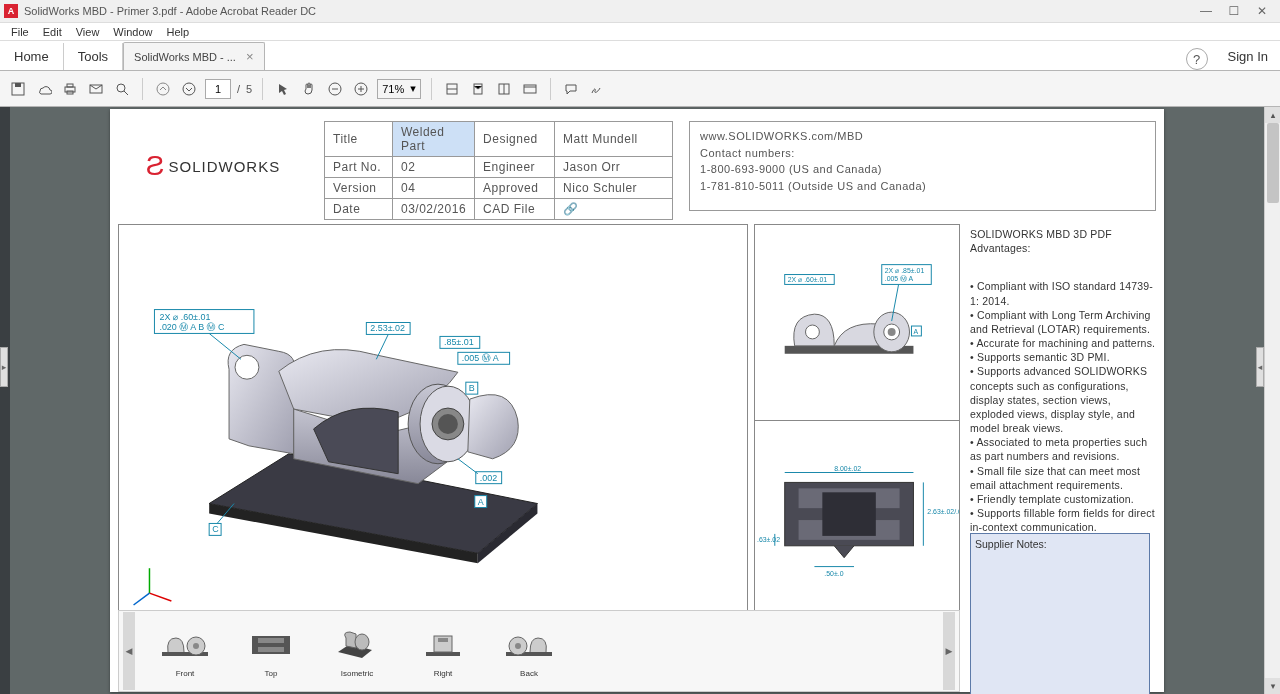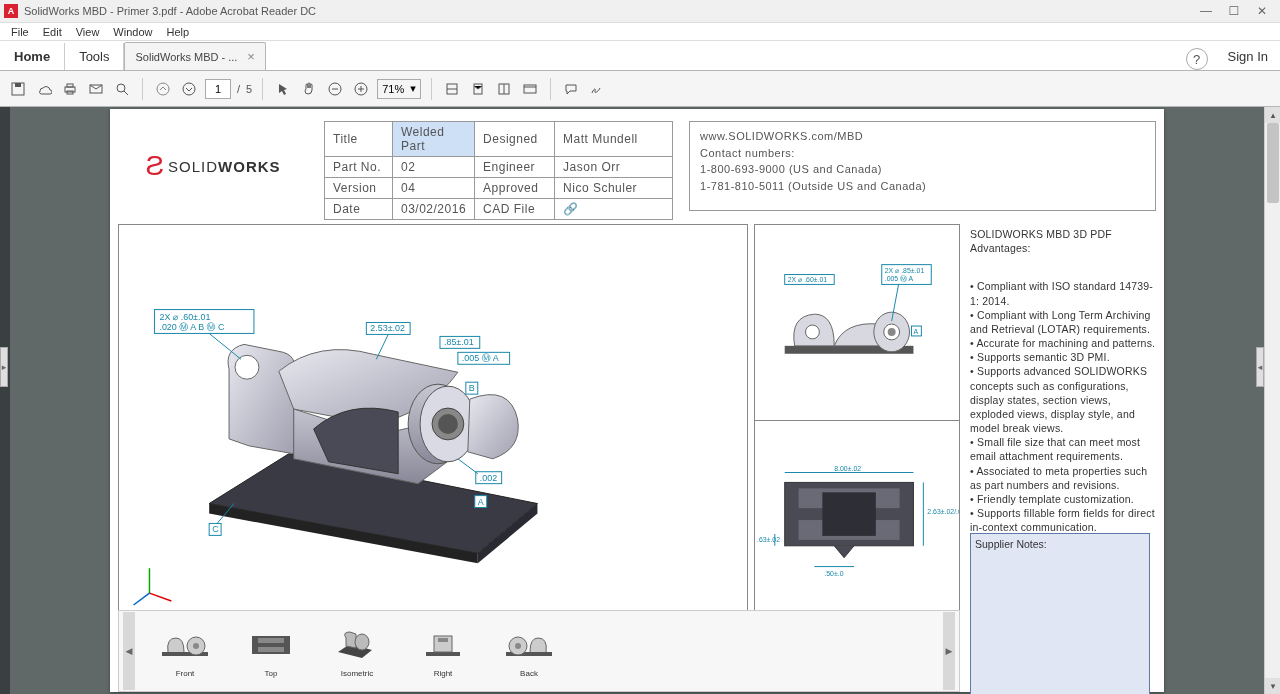--- a/index.html
+++ b/index.html
@@ -5,21 +5,21 @@
 *{box-sizing:border-box;margin:0;padding:0;font-family:"Segoe UI",Arial,sans-serif}
 html,body{width:1280px;height:694px;overflow:hidden;background:#fff}
 .titlebar{height:23px;background:#f0f0f0;display:flex;align-items:center;padding:0 4px;font-size:11px;color:#555;border-bottom:1px solid #ddd}
 .titlebar .icon{width:14px;height:14px;background:#d92231;margin-right:6px;display:inline-flex;align-items:center;justify-content:center;color:#fff;font-size:9px;font-weight:bold}
 .titlebar .spacer{flex:1}
 .titlebar .winbtn{width:28px;height:20px;display:inline-flex;align-items:center;justify-content:center;color:#666;font-size:12px;cursor:pointer}
 .menubar{height:18px;display:flex;align-items:center;padding:0 4px;font-size:11px;color:#333;border-bottom:1px solid #ddd}
 .menubar .mitem{padding:0 7px;cursor:pointer}
 .tabsrow{height:30px;display:flex;align-items:flex-end;background:#fff;border-bottom:1px solid #b5b5b5}
 .tabsrow .tabbtn{padding:6px 14px;font-size:13px;color:#333;border:none;background:none;cursor:pointer;border-right:1px solid #ccc}
-.tabsrow .tabbtn.bold{font-weight:bold}
+.tabsrow .tabbtn.bold{font-weight:normal}
 .tabsrow .doctab{padding:6px 10px;font-size:11px;color:#444;border:1px solid #b5b5b5;border-bottom:none;background:#f4f4f4;display:flex;align-items:center;gap:10px;border-radius:2px 2px 0 0}
 .tabsrow .doctab .close{color:#888;cursor:pointer;font-size:13px}
 .tabsrow .spacer{flex:1}
 .tabsrow .signin{padding:6px 12px;font-size:13px;color:#333;cursor:pointer}
 .tabsrow .help{width:22px;height:22px;border:1px solid #aaa;border-radius:50%;display:inline-flex;align-items:center;justify-content:center;margin-right:8px;font-size:13px;color:#555;cursor:pointer}
 .toolbar{height:36px;background:#f5f5f5;border-bottom:1px solid #b5b5b5;display:flex;align-items:center;padding:0 8px;gap:6px}
 .toolbar .tbtn{width:20px;height:20px;display:inline-flex;align-items:center;justify-content:center;color:#555;cursor:pointer}
 .toolbar .sep{width:1px;height:22px;background:#ccc;margin:0 4px}
 .toolbar .pagein{width:26px;height:20px;border:1px solid #aaa;font-size:11px;text-align:center}
 .toolbar .pagelbl{font-size:11px;color:#555}
@@ -30,21 +30,21 @@
 .scrollbar .arrow{width:16px;height:16px;background:#e0e0e0;display:flex;align-items:center;justify-content:center;font-size:9px;color:#555;position:absolute}
 .scrollbar .arrow.top{top:0}
 .scrollbar .arrow.bot{bottom:0}
 .scrollbar .thumb{position:absolute;top:16px;left:2px;width:12px;height:80px;background:#c4c4c4;border-radius:2px}
 .page{flex:1;background:#606868;display:flex;justify-content:center;padding-top:2px}
 .sheet{width:1054px;height:583px;background:#fff;box-shadow:0 1px 3px rgba(0,0,0,.4);position:relative;font-family:"Century Gothic",Arial,sans-serif}
 .header{position:absolute;top:12px;left:0;right:0;height:90px;display:flex;gap:16px;padding:0 8px}
 .logo{width:190px;display:flex;align-items:center;justify-content:center}
 .logo .mark{color:#d92231;font-size:28px;margin-right:4px}
 .logo .text{font-size:15px;letter-spacing:1px;color:#333}
-.logo .text b{font-weight:bold}
+.logo .text b{font-weight:normal}
 .infotable{border:1px solid #999;border-collapse:collapse;font-size:12px}
 .infotable td{border:1px solid #999;padding:3px 8px;text-align:left;color:#555;letter-spacing:.5px}
 .infotable td.lbl{width:68px}
 .infotable td.val{width:70px}
 .infotable td.lbl2{width:80px}
 .infotable td.val2{width:118px}
 .infotable td.hilite{background:#cde0f6}
 .contactbox{border:1px solid #999;padding:6px 10px;font-size:11px;color:#555;line-height:1.5;letter-spacing:.5px;flex:1}
 .viewgrid{position:absolute;top:115px;left:8px;width:630px;height:387px;border:1px solid #888}
 .viewgrid svg{width:100%;height:100%}
@@ -367,22 +367,22 @@
         </div>
       </div>
 
       <div class="advtext">
         <div class="title">SOLIDWORKS MBD 3D PDF Advantages:</div>
         <div>• Compliant with ISO standard 14739-1: 2014.</div>
         <div>• Compliant with Long Term Archiving and Retrieval (LOTAR) requirements.</div>
         <div>• Accurate for machining and patterns.</div>
         <div>• Supports semantic 3D PMI.</div>
         <div>• Supports advanced SOLIDWORKS concepts such as configurations, display states, section views, exploded views, display style, and model break views.</div>
+        <div>• Associated to meta properties such as part numbers and revisions.</div>
         <div>• Small file size that can meet most email attachment requirements.</div>
-        <div>• Associated to meta properties such as part numbers and revisions.</div>
         <div>• Friendly template customization.</div>
         <div>• Supports fillable form fields for direct in-context communication.</div>
         <div>• Cross highlight from PMI to geometries and patterns.</div>
         <div>• Cross highlight between assembly and</div>
       </div>
 
       <div class="supplier">
         <span>Supplier Notes:</span>
       </div>
 

